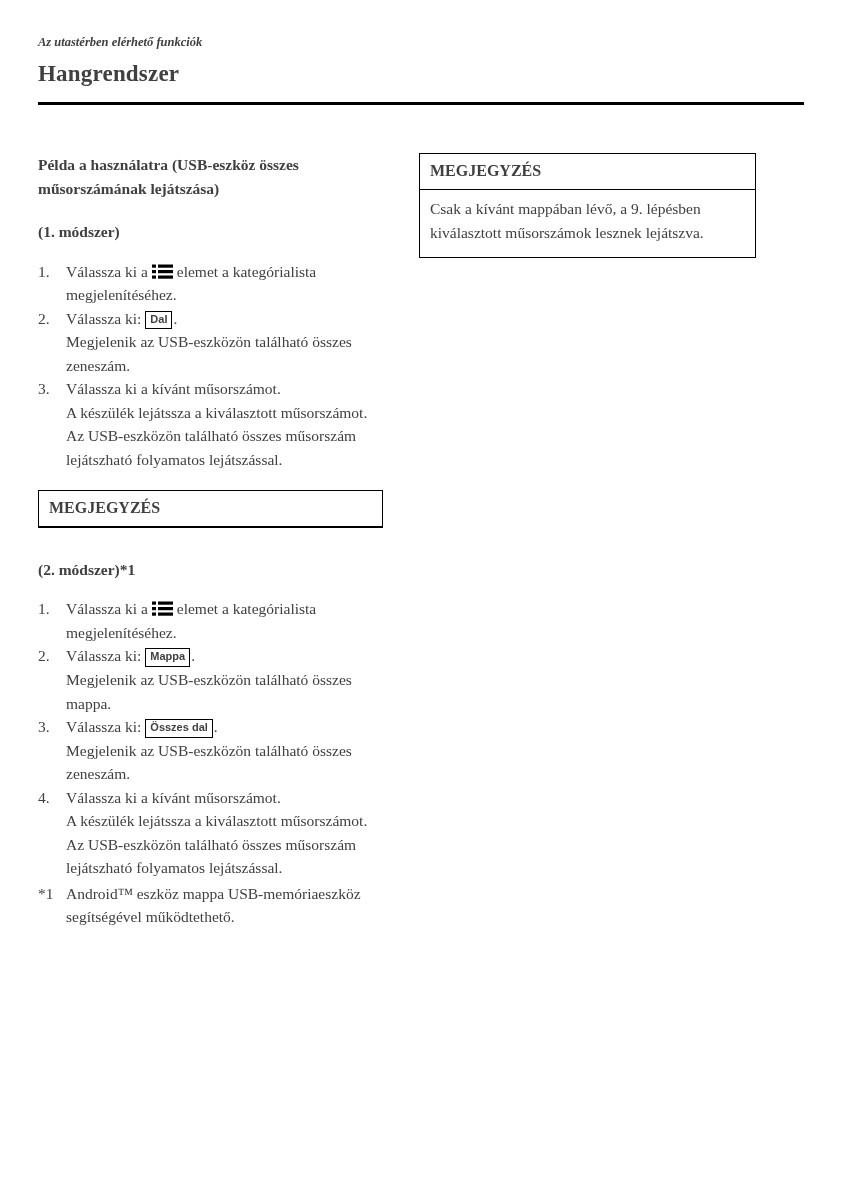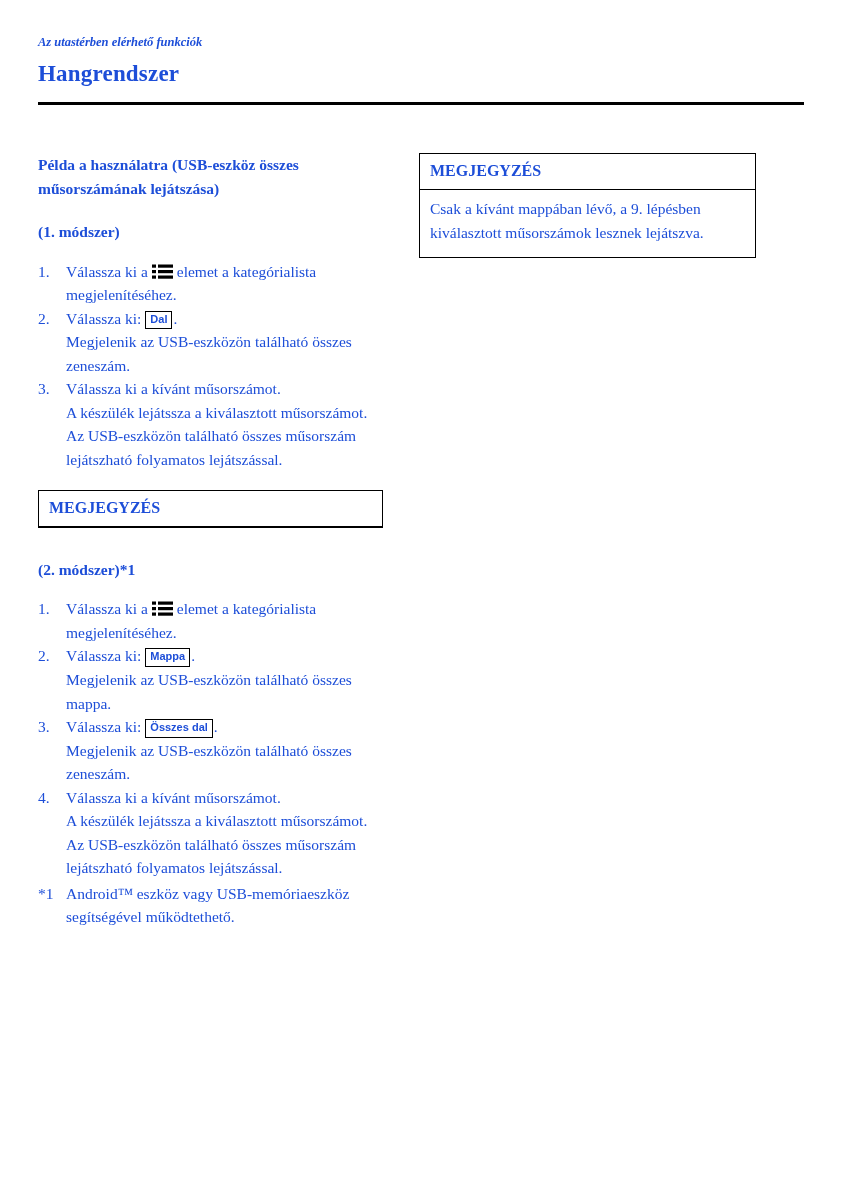--- a/index.html
+++ b/index.html
@@ -2,21 +2,21 @@
 <html><head>
 <meta charset="utf-8">
 <style>
   * { margin: 0; padding: 0; box-sizing: border-box; }
   html, body { background: #ffffff; }
   .page {
     position: relative;
     width: 847px;
     height: 1028px;
     background: #ffffff;
-    color: #1d4ed8;
+    color: #404040;
     font-family: "Liberation Serif", serif;
     font-size: 15.5px;
     line-height: 1.52;
     padding: 33px 43px 0 38px;
     overflow: hidden;
   }
   .kicker {
     font-size: 12.5px;
     font-weight: bold;
     font-style: italic;
@@ -188,21 +188,21 @@
           <span class="step-body">
               <span class="step-line">Válassza ki a kívánt műsorszámot.</span>
               <span class="step-detail">A készülék lejátssza a kiválasztott műsorszámot. Az USB-eszközön található összes műsorszám lejátszható folyamatos lejátszással.</span>
             </span>
         </div>
 
       </div>
 
       <div class="footnote">
         <span class="footnote-marker">*1</span>
-        <span class="footnote-text">Android™ eszköz vagy USB-memóriaeszköz segítségével működtethető.</span>
+        <span class="footnote-text">Android™ eszköz mappa USB-memóriaeszköz segítségével működtethető.</span>
       </div>
 
     </div>
 
     <div class="col-right">
       <div class="notebox">
         <div class="notebox-header">MEGJEGYZÉS</div>
         <div class="notebox-body">Csak a kívánt mappában lévő, a 9. lépésben kiválasztott műsorszámok lesznek lejátszva.</div>
       </div>
     </div>

